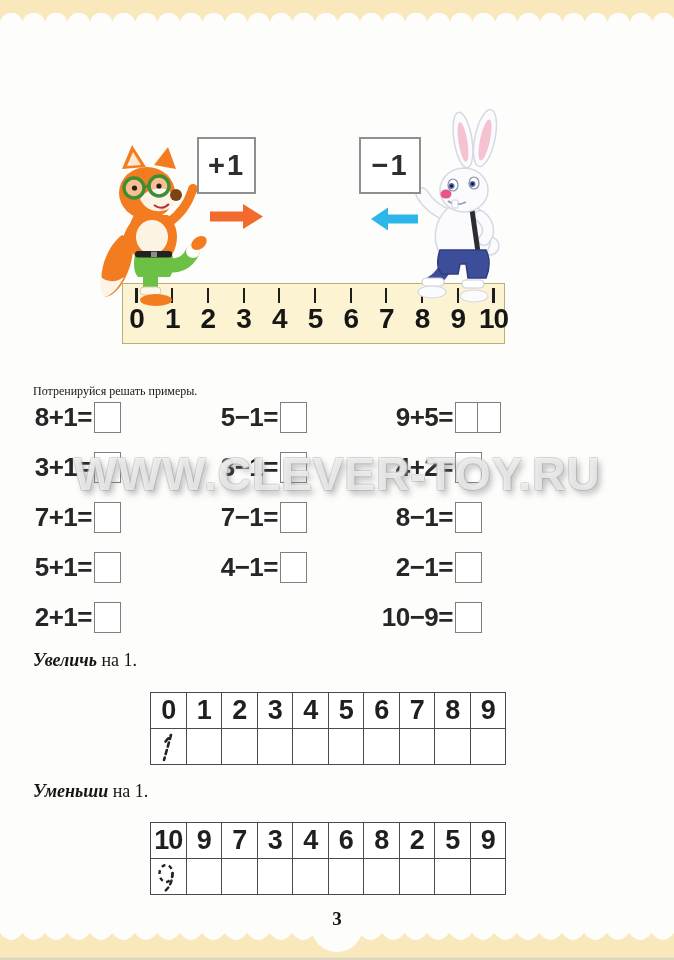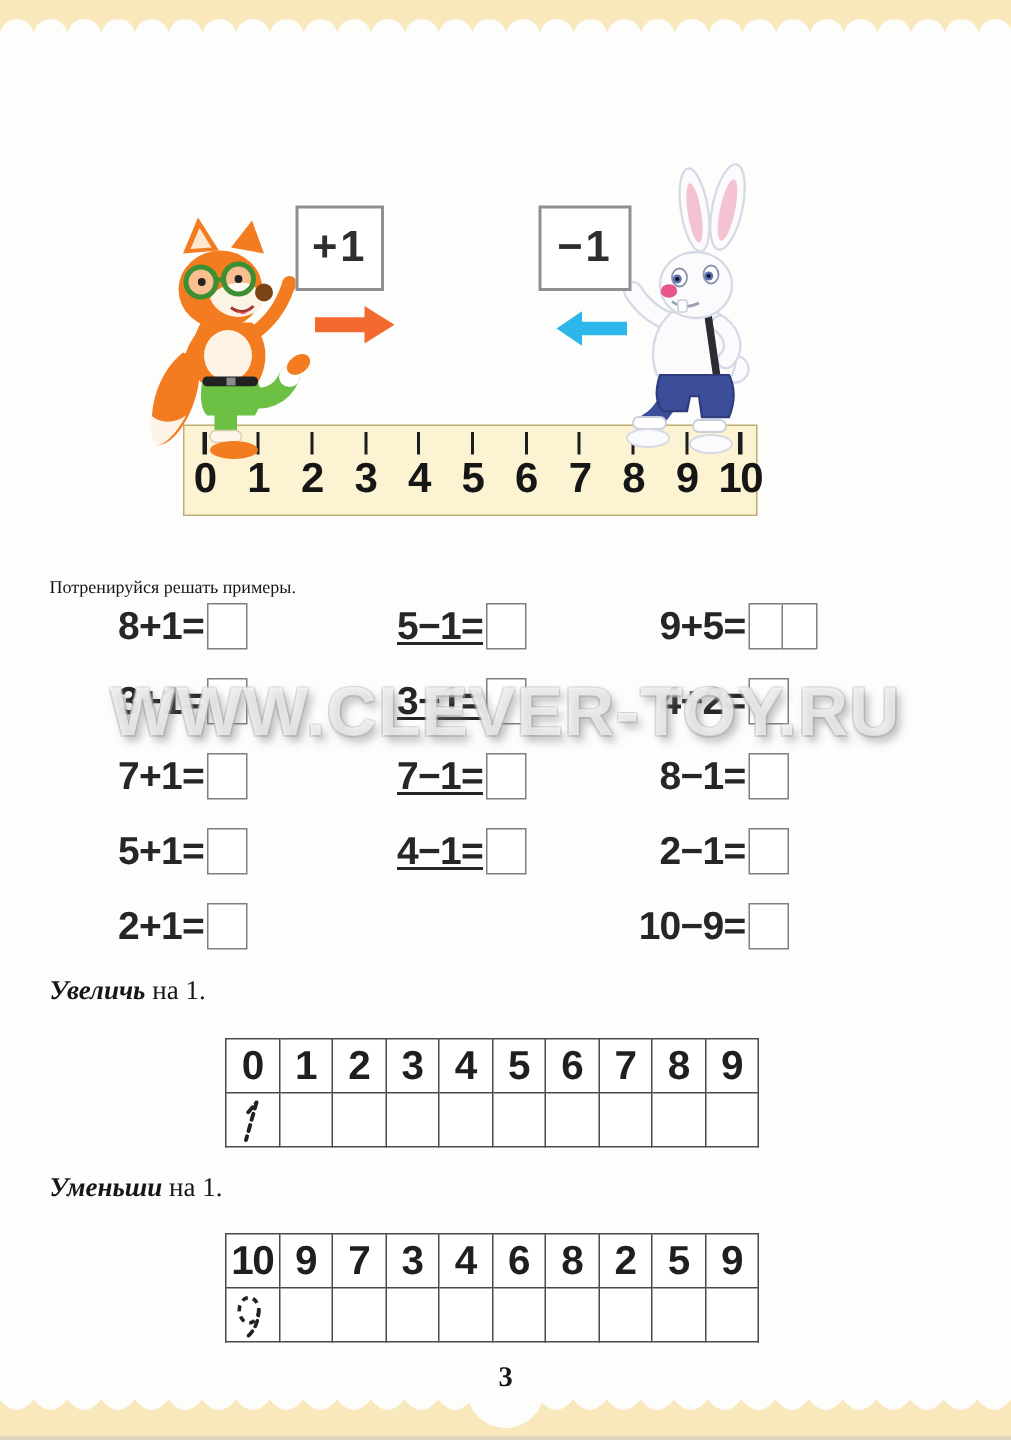--- a/index.html
+++ b/index.html
@@ -32,24 +32,24 @@
          background:#fcf3d2;border:1.2px solid #bfae74;box-sizing:border-box;}
   .tick{position:absolute;top:4px;width:2.2px;height:15px;background:#1d1d1d;}
   .rnum{position:absolute;top:19px;width:40px;text-align:center;
         font-family:"Liberation Sans",sans-serif;font-weight:bold;font-size:28px;
         letter-spacing:-1px;color:#161616;}
 
   
   .practice-heading{position:absolute;left:33px;top:368px;font-size:12px;margin-top:16px;}
   .pcol{position:absolute;top:402px;}
   .pcol1{left:28px;}  .pcol2{left:212px;}  .pcol3{left:380px;}
-  .prob{display:flex;align-items:center;height:31px;margin-bottom:19px;margin-left:44px;}
+  .prob{display:flex;align-items:center;height:31px;margin-bottom:19px;}
   .plabel{font-family:"Liberation Sans",sans-serif;font-weight:bold;font-size:26px;
           letter-spacing:-0.5px;color:#262626;text-align:right;}
-  .pcol1 .plabel{width:64px;} .pcol2 .plabel{width:66px;text-decoration:underline;} .pcol3 .plabel{width:73px;}
+  .pcol1 .plabel{width:64px;} .pcol2 .plabel{width:66px;} .pcol3 .plabel{width:73px;}
   .pboxes{display:flex;}
   .pbox{width:27px;height:31px;box-sizing:border-box;border:1.6px solid #7f7f7f;background:#fff;margin-left:2px;}
   .pbox.half{width:24px;}
   .pbox.joined{margin-left:-1.6px;}
 
   
   .watermark{position:absolute;top:447px;left:0;width:674px;text-align:center;z-index:6;
      font-family:"Liberation Sans",sans-serif;font-weight:bold;font-size:46px;letter-spacing:1px;
      color:rgba(255,255,255,0.65);
      text-shadow:3px 4px 6px rgba(120,120,120,0.50),

